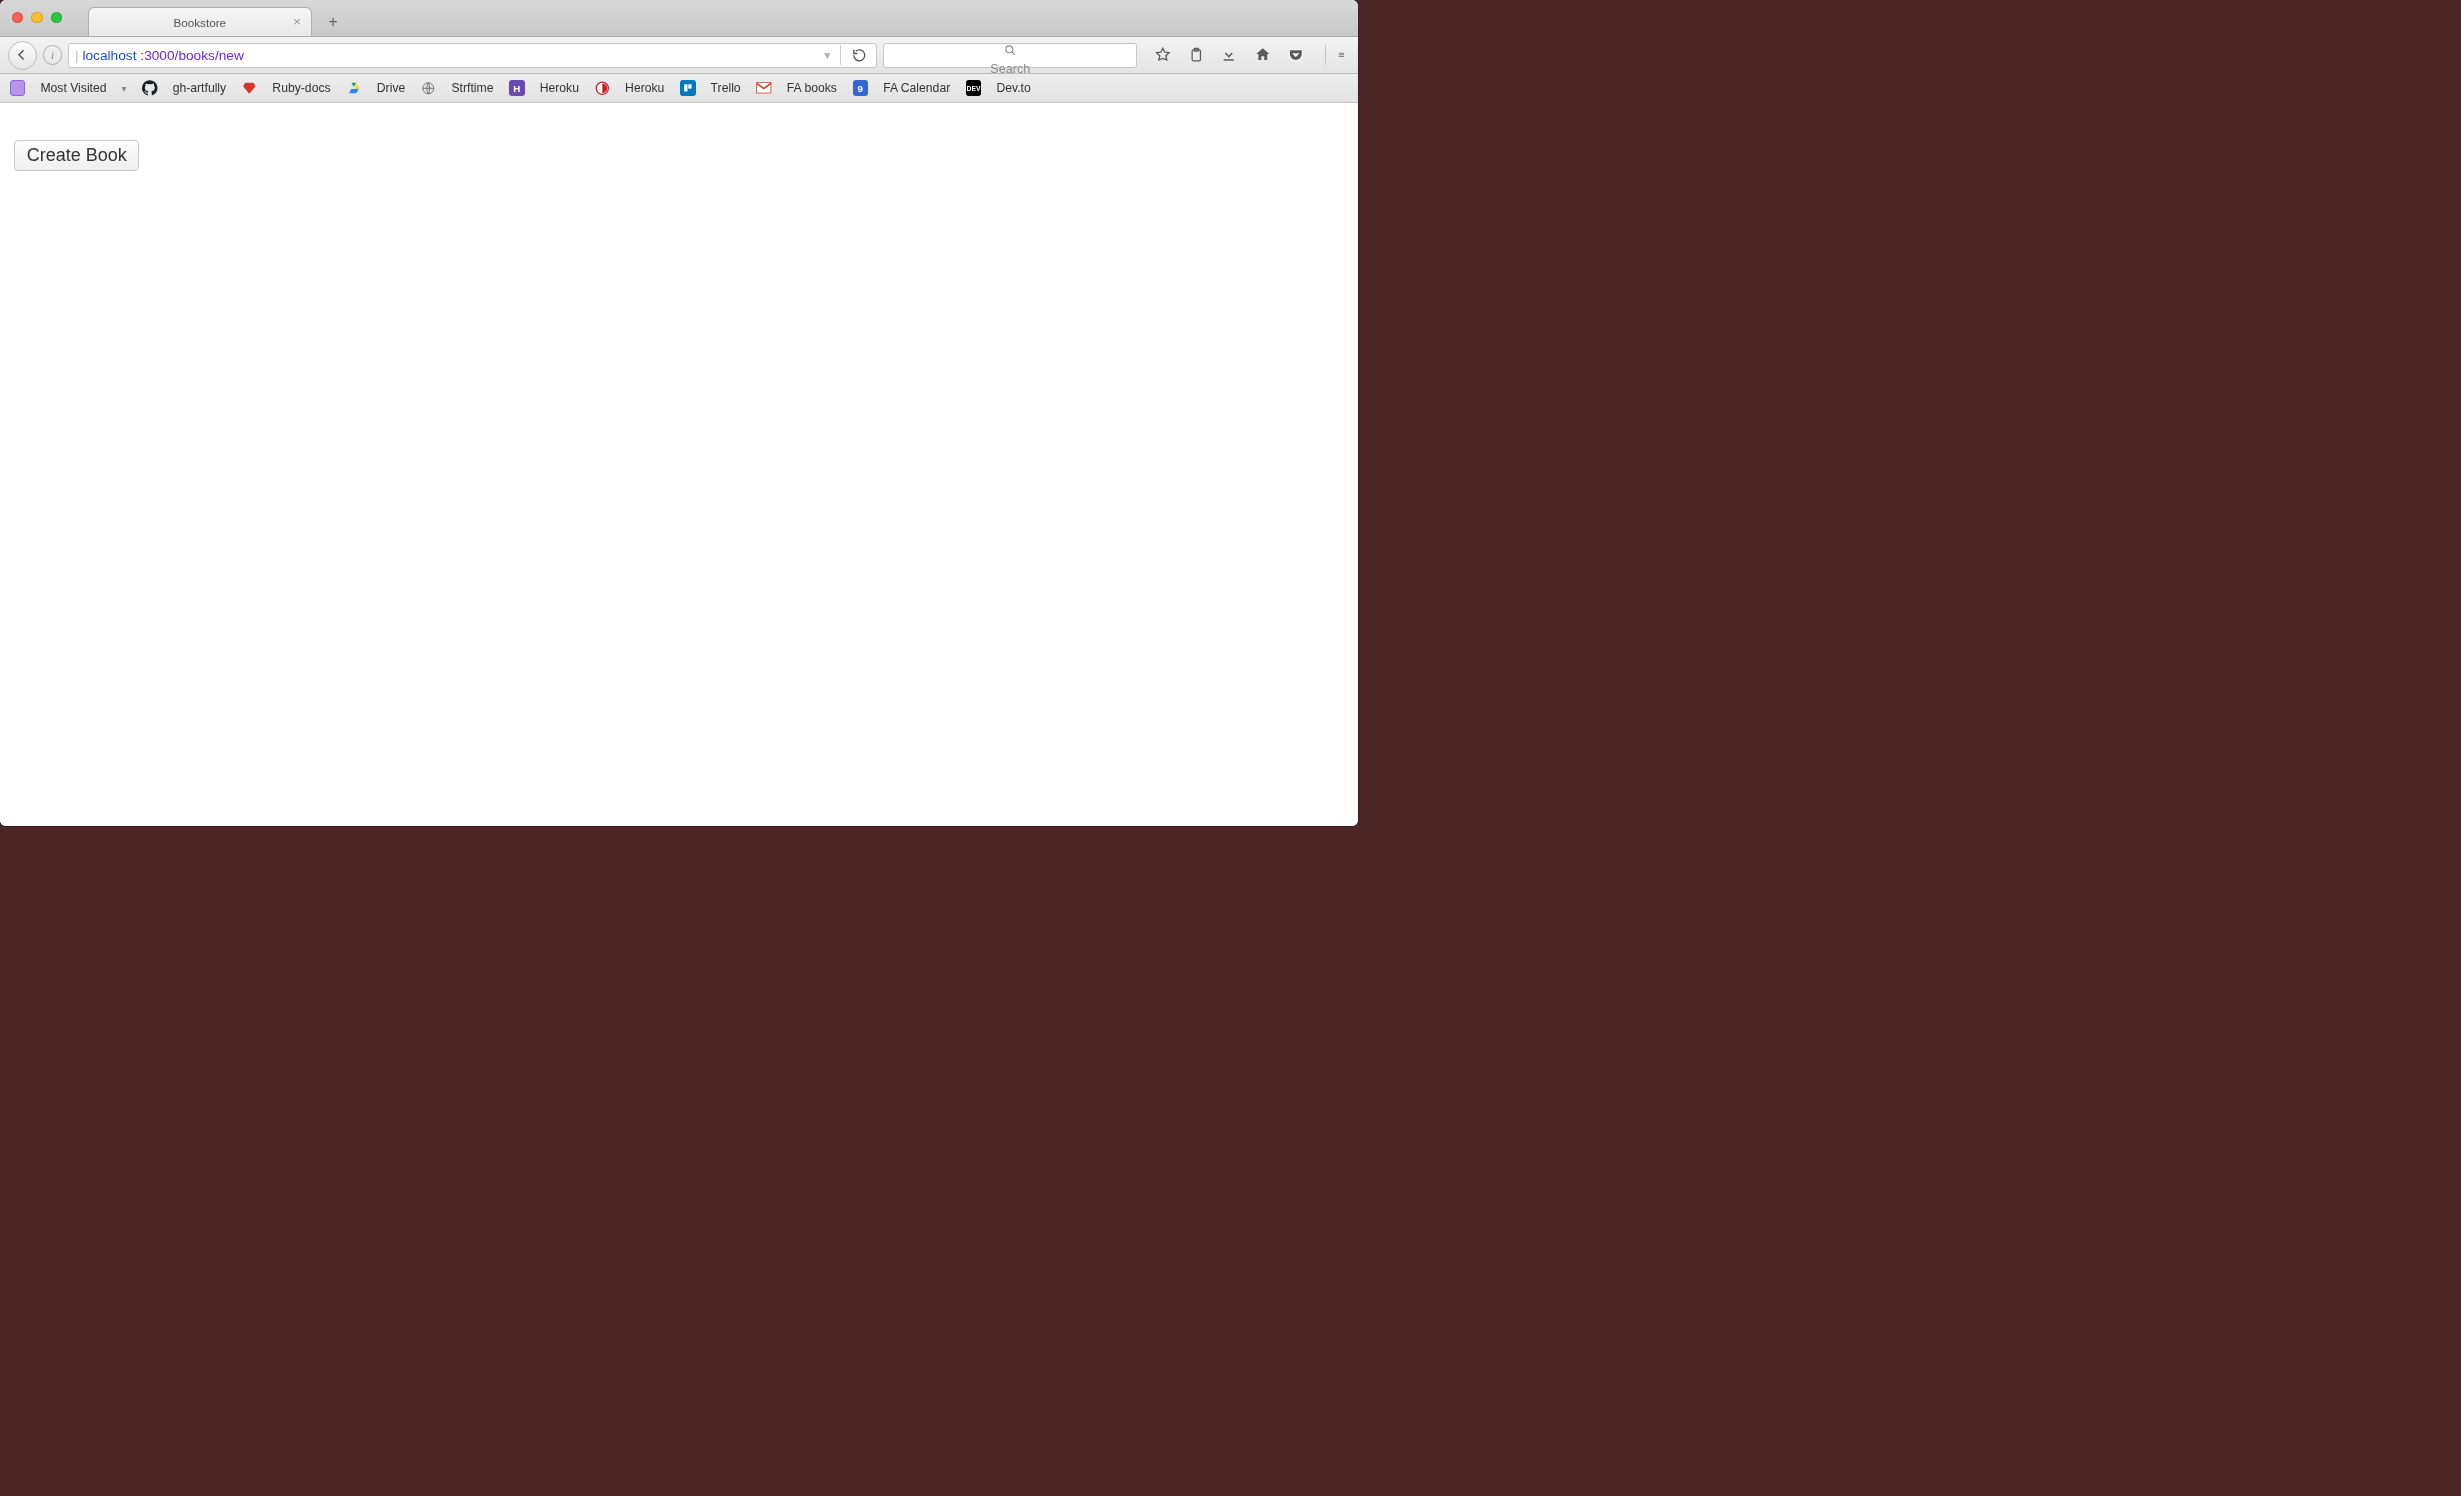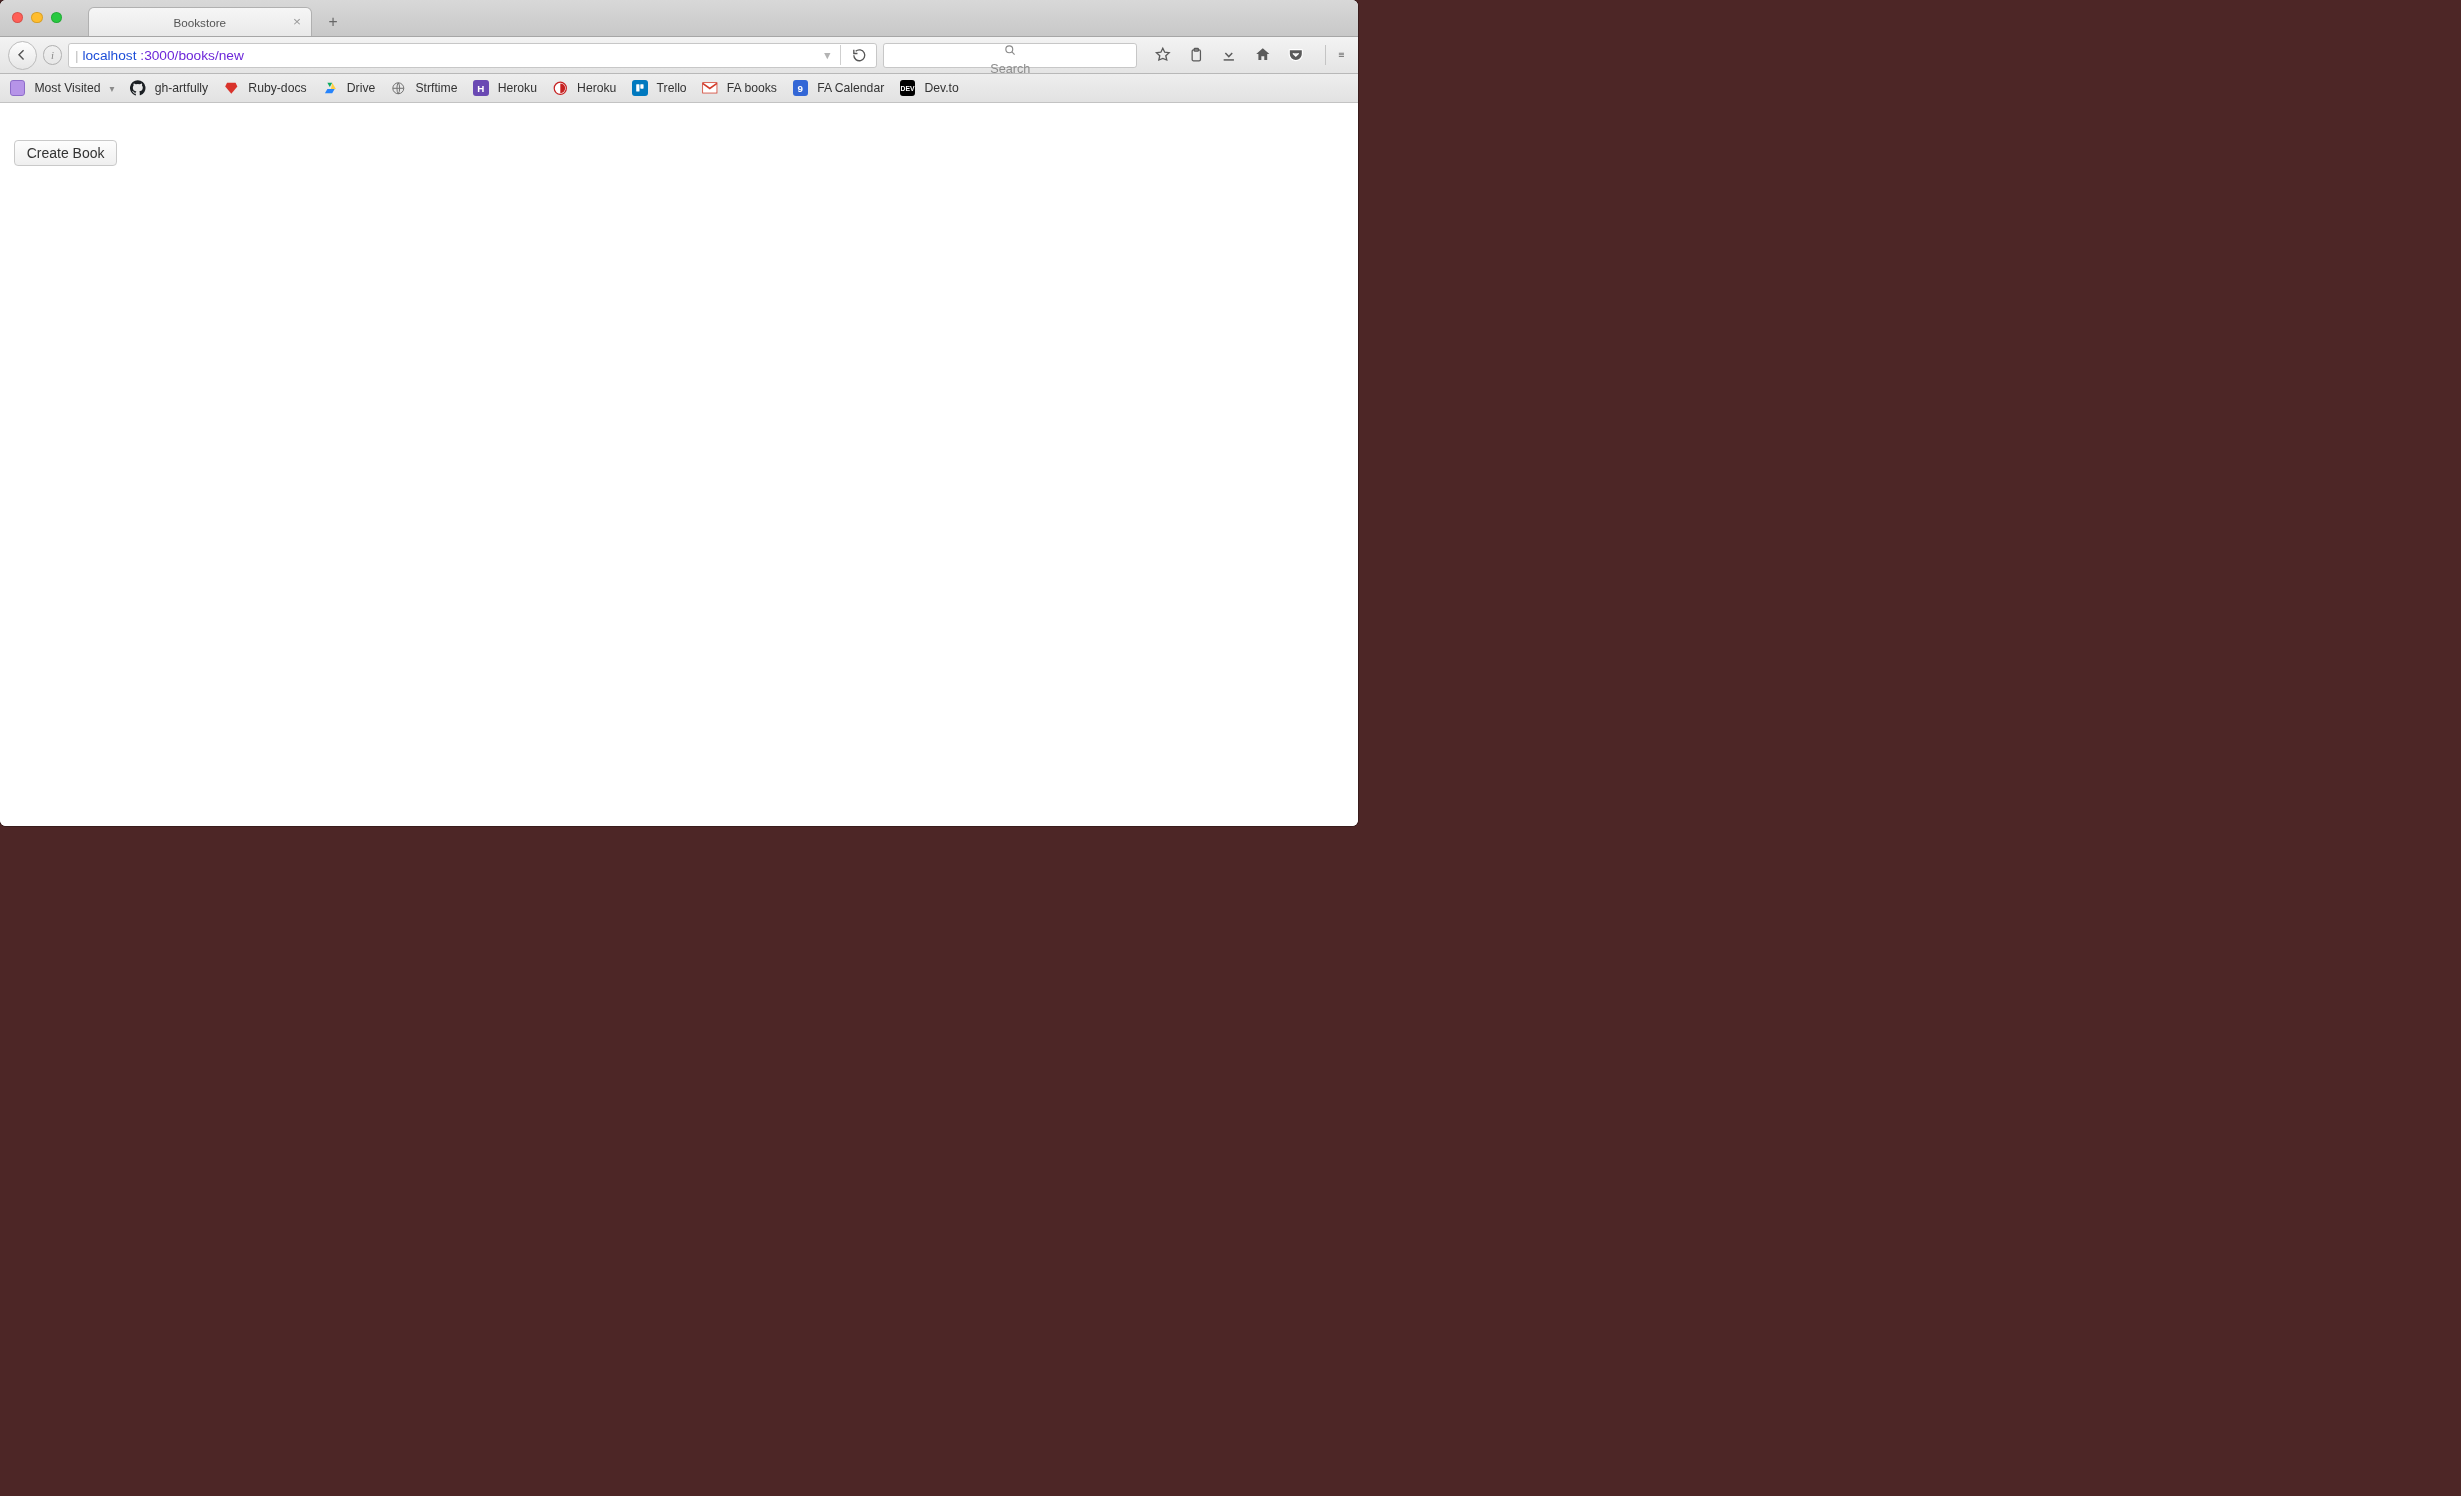--- a/index.html
+++ b/index.html
@@ -114,21 +114,21 @@
   .bookmarks {
     height: 29px;
     background: linear-gradient(#eeeeee,#e2e2e2);
     border-bottom: 1px solid #c3c3c3;
     display:flex;align-items:center;
     padding: 0 9.8px;
     gap:15.6px;
     font-size:12.2px;
     color:#333;
   }
-  .bm { display:flex;align-items:center;gap:9px; white-space:nowrap;}
+  .bm { display:flex;align-items:center;gap:15px; white-space:nowrap;}
   .bm .bicon{width:15.6px;height:15.6px;display:flex;align-items:center;justify-content:center;border-radius:2.9px;font-size:9.8px;font-weight:700;}
   .bm .caret{color:#8b8b8b;font-size:9.8px;}
   
   .page {
     background:#fff;
     height: calc(100% - 37px - 37px - 29px);
     padding: 15.6px 15.6px 15.6px 39px;
     font-family: "Times New Roman", Times, serif;
     font-size: 16.6px;
     color:#000;
@@ -142,21 +142,21 @@
   }
   .page input[type=number]{
     height:21.5px;width:154px;border:1px solid #c8c8c8;background:#fff;font-size:12.7px;padding:1px 2.9px;
   }
   .page textarea{
     width:174px;height:33px;border:1px solid #bfbfbf;background:#fff;font-size:12.7px;resize:both;
     vertical-align: top; margin-top:2px;
   }
   .submit-btn{
     margin-top:21.5px;margin-left:-25px;
-    font-family:-apple-system,Arial,sans-serif;font-size:14px;color:#333;
+    font-family:-apple-system,Arial,sans-serif;font-size:18px;color:#333;
     background:linear-gradient(#fdfdfd,#efefef);
     border:1px solid #c9c9c9;border-radius:3.9px;
     padding:3.9px 11.7px;
   }
   svg { display:block; }
 </style>
 </head>
 <body>
 
 <div class="window">

